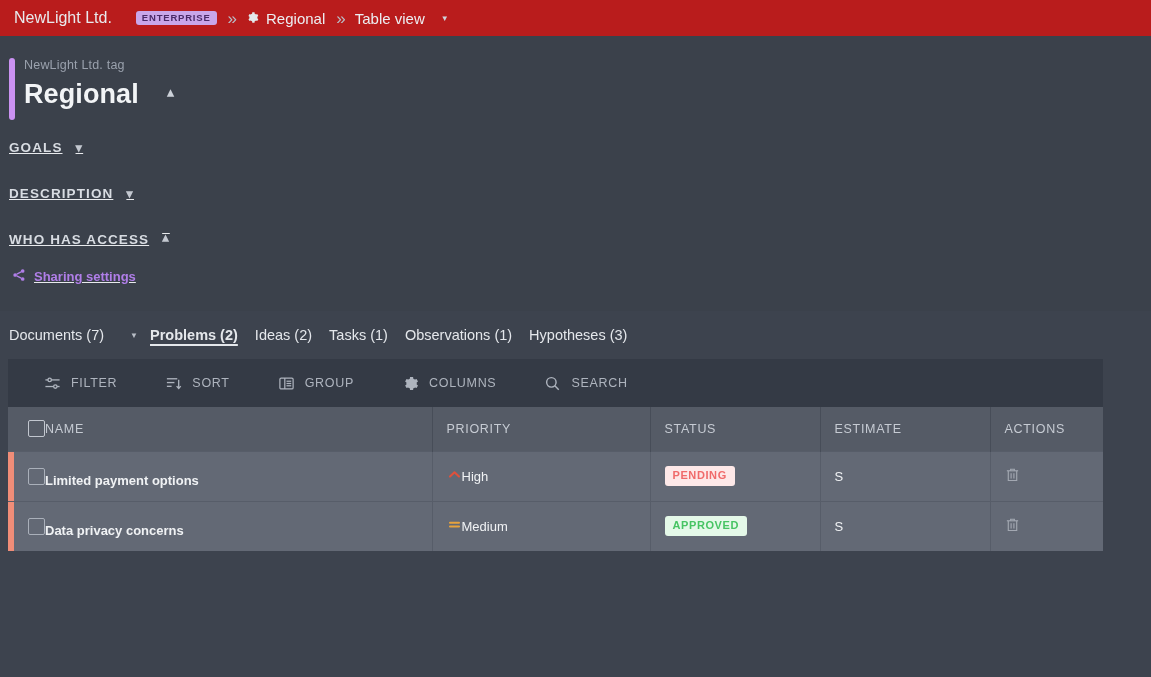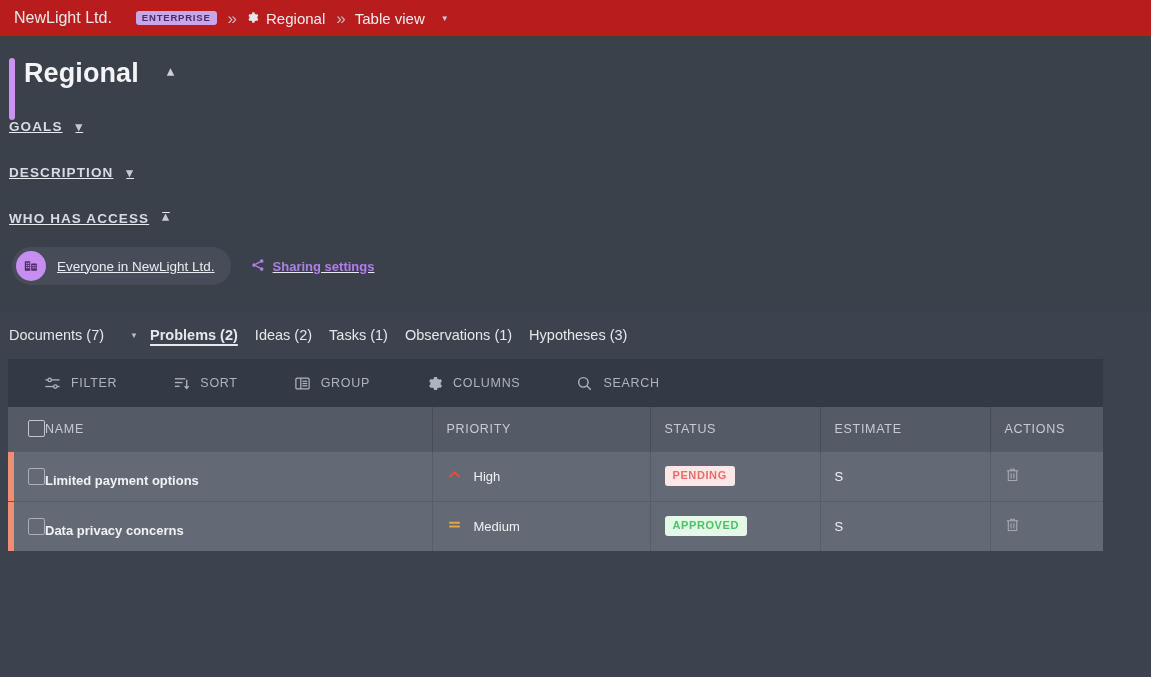--- a/index.html
+++ b/index.html
@@ -177,21 +177,21 @@
 
   
   .table-region { padding-left: 8px; }
   .toolbar {
     width: 1095px;
     height: 48px;
     background: #343a45;
     display: flex;
     align-items: center;
     padding-left: 36px;
-    gap: 8px;
+    gap: 0;
   }
   .tool {
     display: flex;
     align-items: center;
     gap: 10px;
     color: #aeb4be;
     font-size: 12.5px;
     letter-spacing: .7px;
     margin-right: 48px;
     cursor: pointer;
@@ -246,21 +246,21 @@
   .cbox {
     width: 17px; height: 17px;
     border: 1.5px solid #aab0ba;
     border-radius: 2px;
     background: transparent;
     flex: none;
     cursor: pointer;
   }
   th .cbox { border-color: #c2c7cf; }
 
-  .prio { display: flex; align-items: center; gap: 12px; }
+  .prio { display: flex; align-items: center; }
   .name-text { font-weight: bold; font-size: 13px; margin-top: 9px; }
 
   .pill {
     display: inline-block;
     font-size: 11px;
     font-weight: bold;
     letter-spacing: .6px;
     padding: 4px 8px 5px;
     border-radius: 3px;
     line-height: 1;
@@ -291,20 +291,21 @@
     <span>Table view</span>
     <span class="crumb-caret">▼</span>
   </span>
 </div>
 
 <div class="detail">
   <div class="detail-inner">
 
     <div class="title-block">
       <div class="title-accent"></div>
+      <div class="tag-label">NewLight Ltd. tag</div>
       <div class="title-row">
         <div class="title-main">Regional</div>
         <span class="chev up">▾</span>
       </div>
     </div>
 
     <div class="section">
       <div class="section-head">
         <span>GOALS</span>
         <span class="chev">▾</span>
@@ -317,39 +318,20 @@
         <span class="chev">▾</span>
       </div>
     </div>
 
     <div class="section" style="margin-bottom:0;">
       <div class="section-head">
         <span>WHO HAS ACCESS</span>
         <span class="chev up">▾</span>
       </div>
       <div class="access-row">
-        <div class="access-chip">
-          <span class="avatar">
-            <svg width="16" height="16" viewBox="0 0 16 16" fill="#4b2a66">
-              <rect x="1.8" y="3.2" width="5.4" height="9.6" rx=".5"></rect>
-              <rect x="8.2" y="5.6" width="5.6" height="7.2" rx=".5"></rect>
-              <rect x="3.1" y="4.6" width="1.3" height="1.3" fill="#c68ef0"></rect>
-              <rect x="5.1" y="4.6" width="1.3" height="1.3" fill="#c68ef0"></rect>
-              <rect x="3.1" y="6.8" width="1.3" height="1.3" fill="#c68ef0"></rect>
-              <rect x="5.1" y="6.8" width="1.3" height="1.3" fill="#c68ef0"></rect>
-              <rect x="3.1" y="9" width="1.3" height="1.3" fill="#c68ef0"></rect>
-              <rect x="5.1" y="9" width="1.3" height="1.3" fill="#c68ef0"></rect>
-              <rect x="9.4" y="7" width="1.3" height="1.3" fill="#c68ef0"></rect>
-              <rect x="11.4" y="7" width="1.3" height="1.3" fill="#c68ef0"></rect>
-              <rect x="9.4" y="9.2" width="1.3" height="1.3" fill="#c68ef0"></rect>
-              <rect x="11.4" y="9.2" width="1.3" height="1.3" fill="#c68ef0"></rect>
-            </svg>
-          </span>
-          <span class="access-name">Everyone in NewLight Ltd.</span>
-        </div>
         <div class="share-link">
           <span>
             <svg width="14" height="14" viewBox="0 0 16 16" fill="none" stroke="#b07ee8" stroke-width="1.5">
               <circle cx="12.2" cy="3.4" r="2.1" fill="#b07ee8" stroke="none"></circle>
               <circle cx="3.6" cy="8" r="2.1" fill="#b07ee8" stroke="none"></circle>
               <circle cx="12.2" cy="12.6" r="2.1" fill="#b07ee8" stroke="none"></circle>
               <line x1="5.4" y1="7" x2="10.5" y2="4.4"></line>
               <line x1="5.4" y1="9" x2="10.5" y2="11.6"></line>
             </svg>
           </span>

